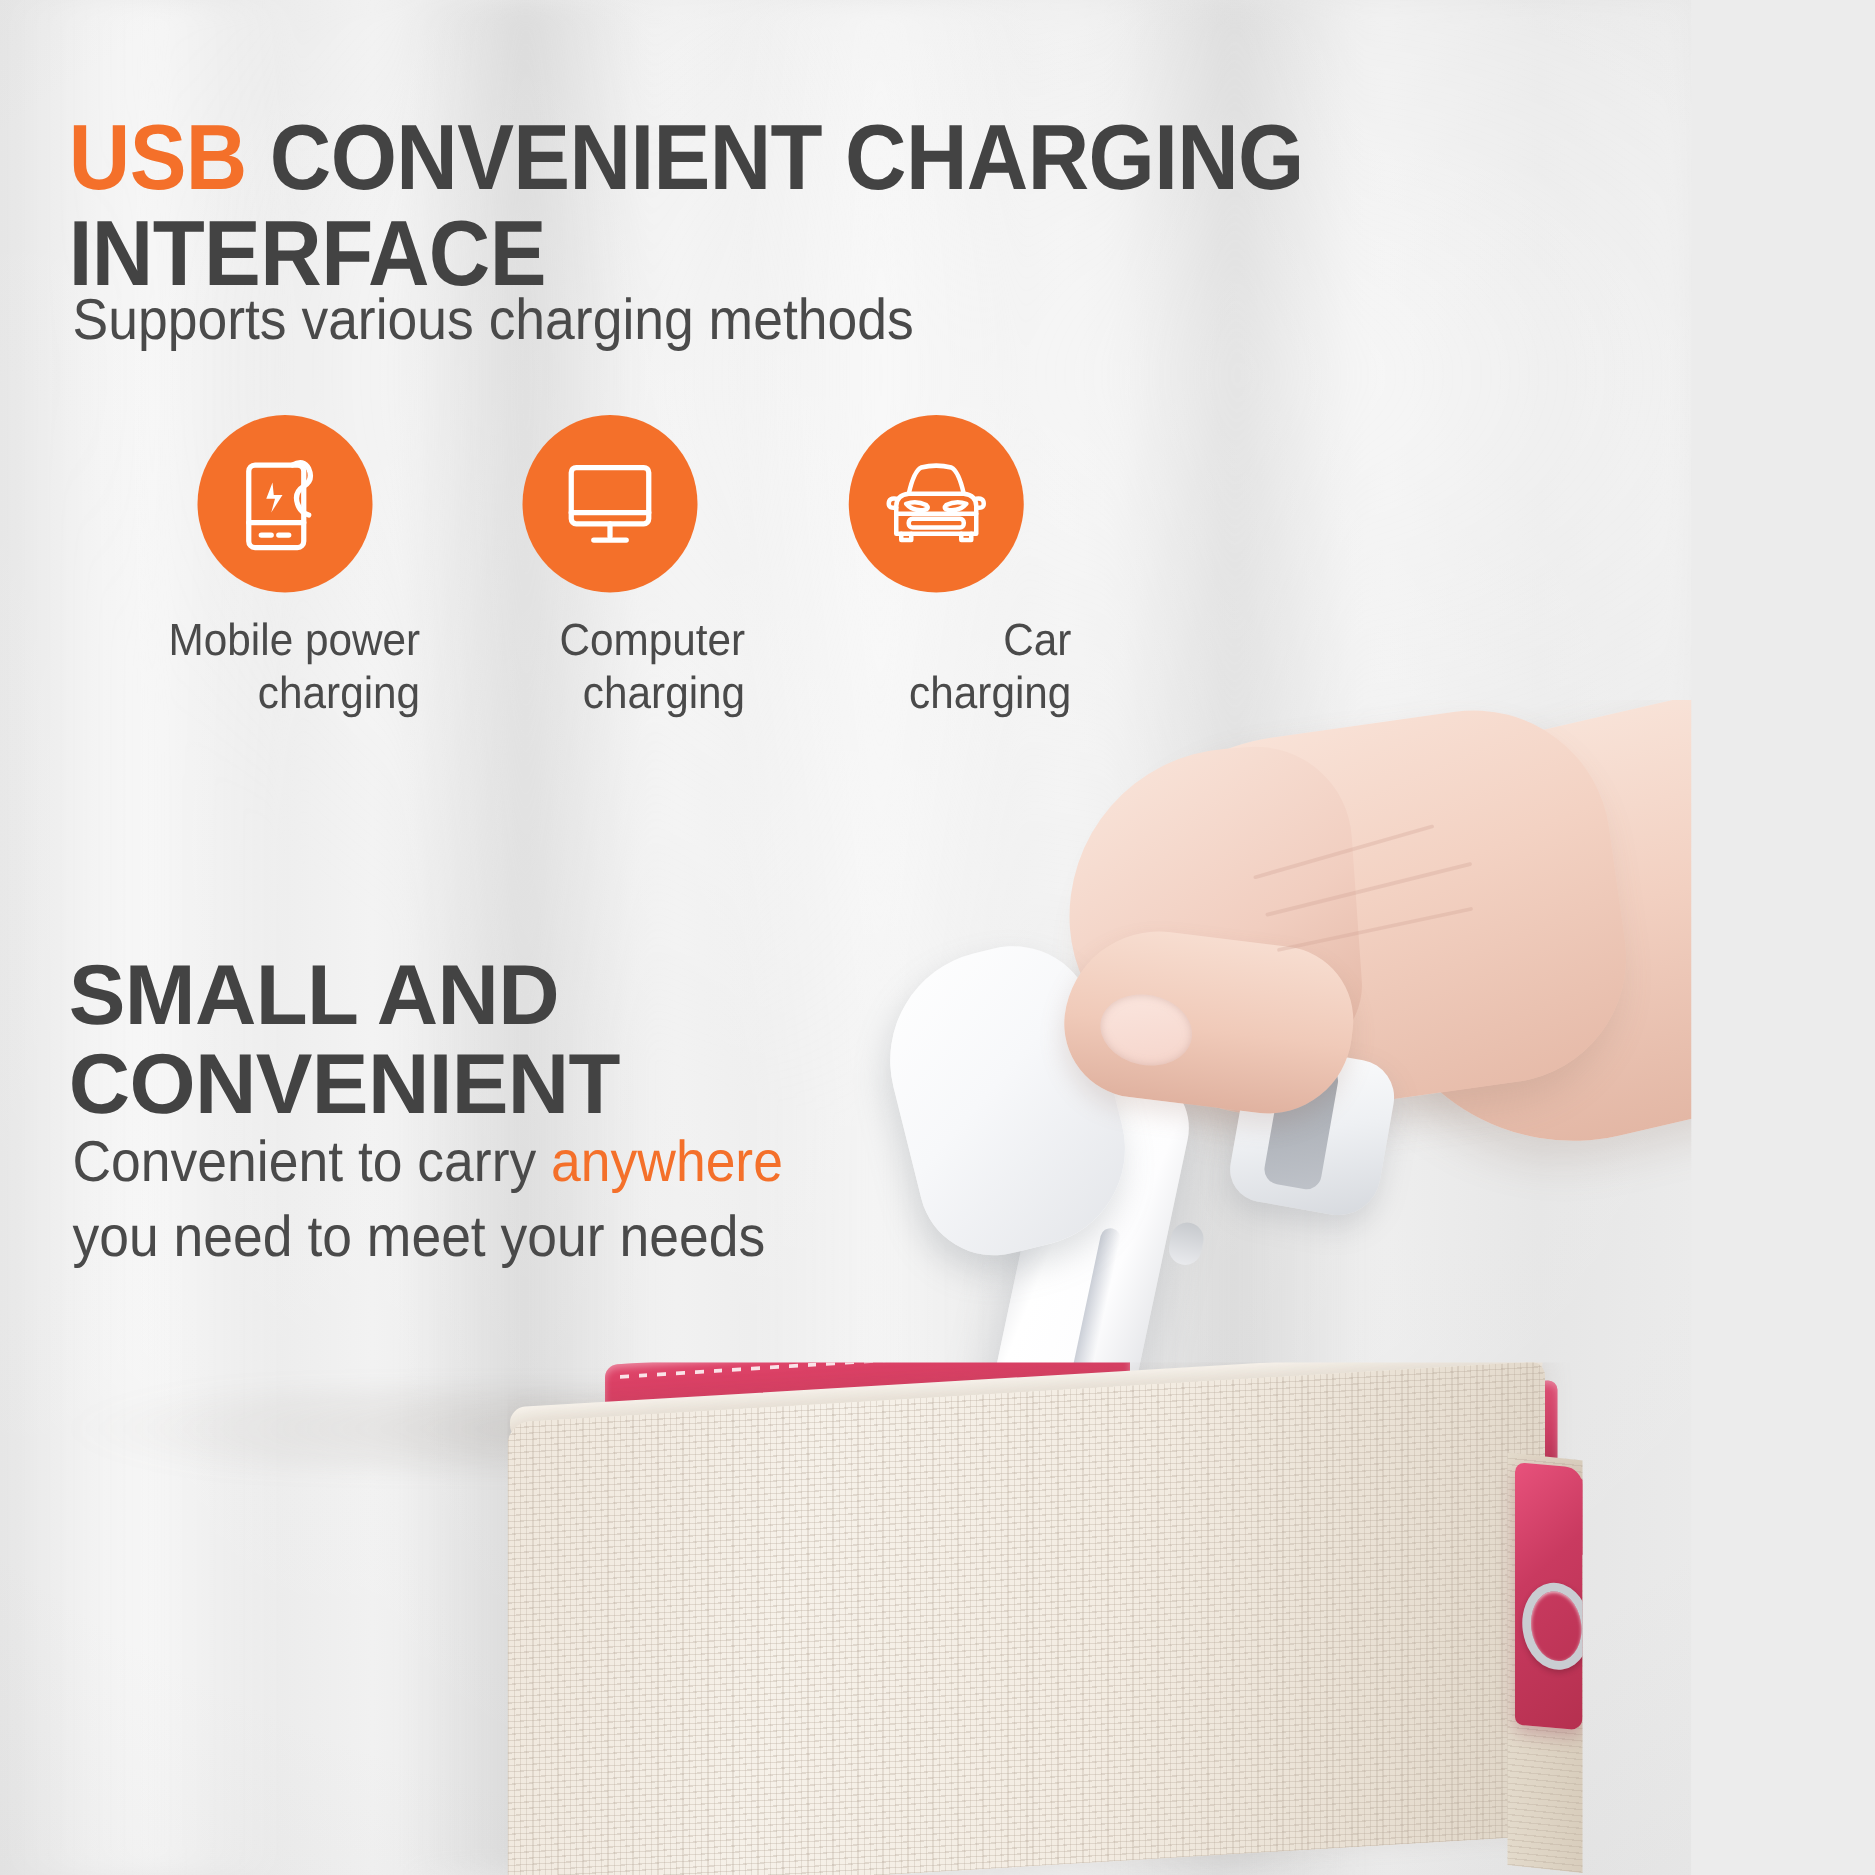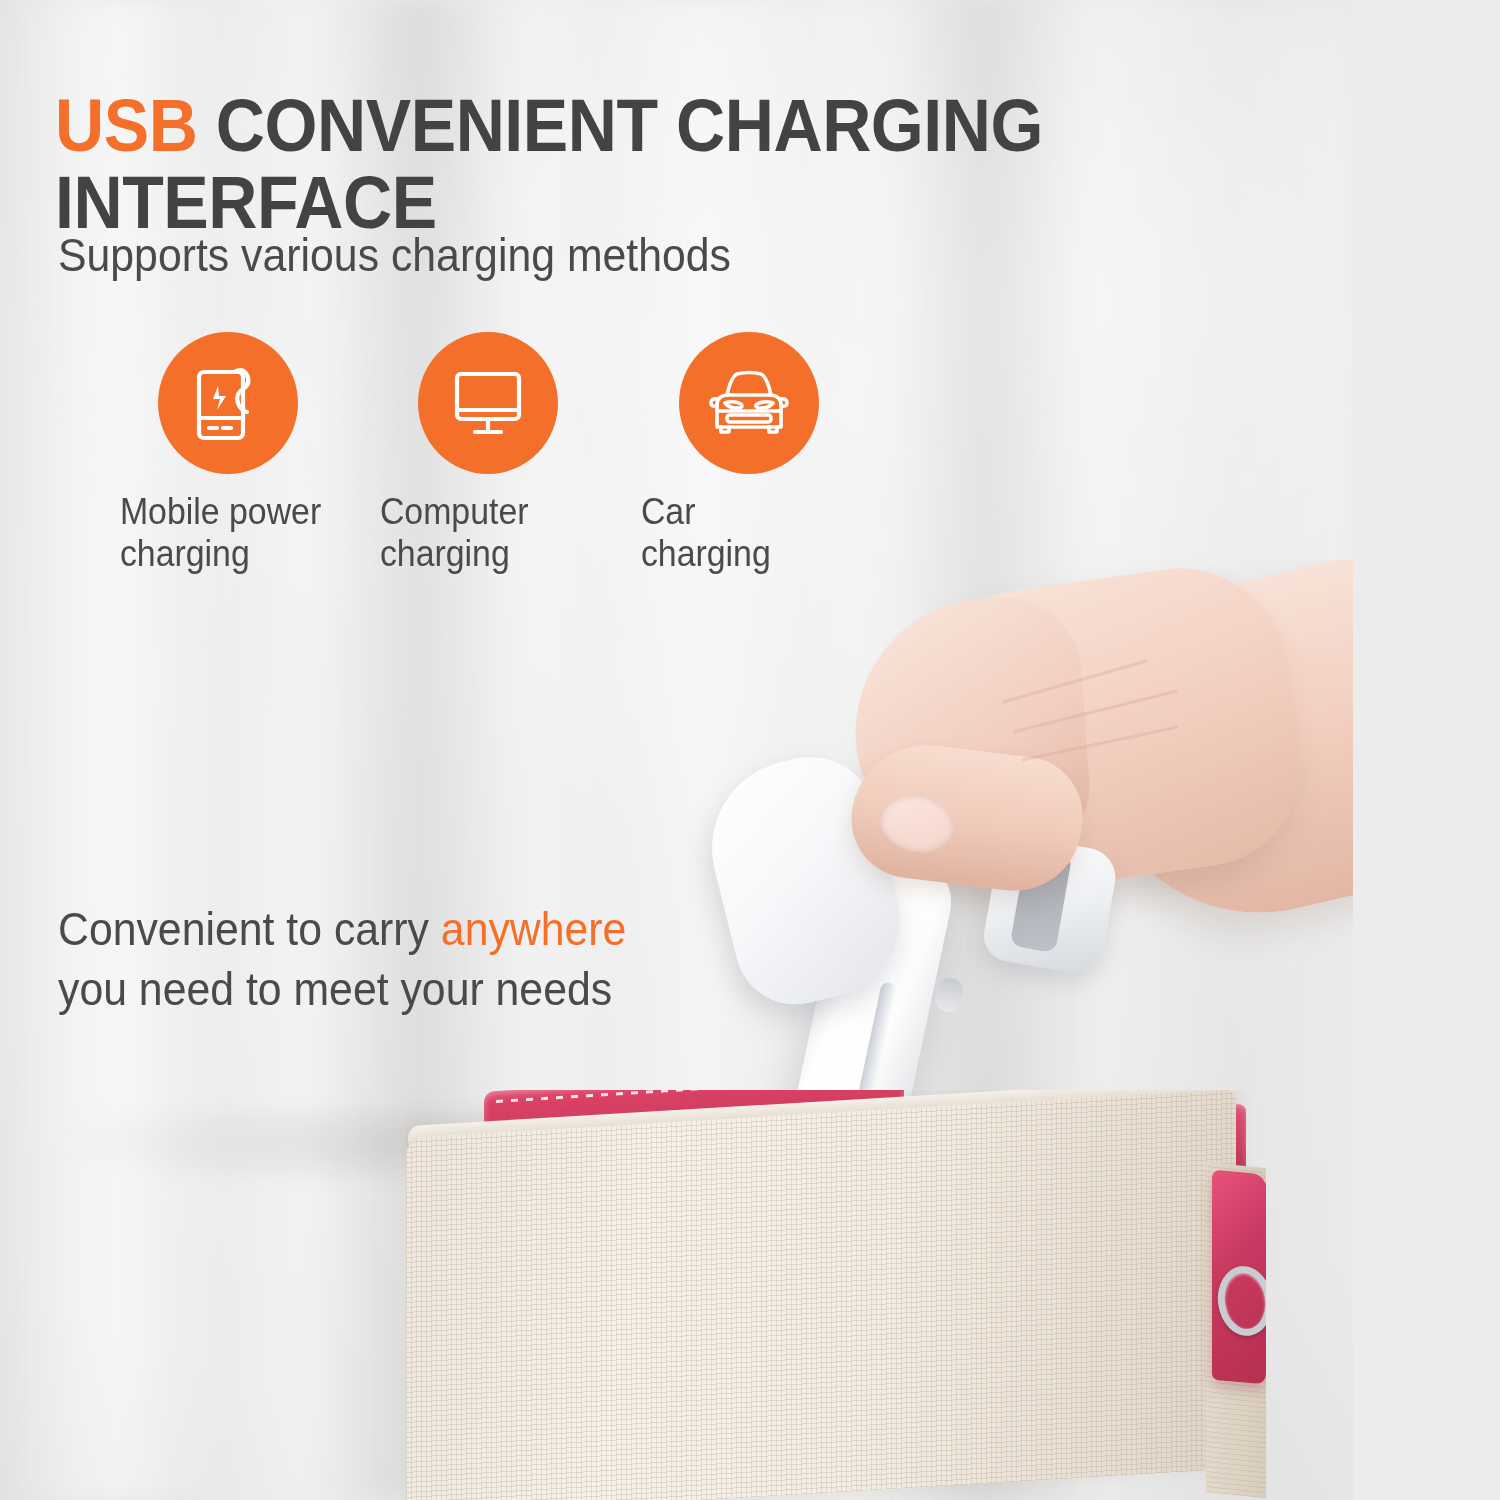--- a/index.html
+++ b/index.html
@@ -51,21 +51,21 @@
   #headline-1 .accent{color:#f4702a;}
   #subhead-1{
     position:absolute;left:58px;top:228px;
     font-size:46px;color:#4a4a4a;font-weight:400;
     transform:scaleX(.93);transform-origin:left top;
   }
 
   
   #icon-row{position:absolute;left:58px;top:332px;width:760px;height:250px;}
   .icon-col{
-    position:absolute;top:0;width:230px;text-align:left;
+    position:absolute;top:0;width:230px;text-align:right;
   }
   .icon-col:nth-child(1){left:55px;}
   .icon-col:nth-child(2){left:315px;}
   .icon-col:nth-child(3){left:576px;}
   .icon-circle{
     width:140px;height:142px;margin:0 auto;
     background:#f4702a;border-radius:50%;
     display:flex;align-items:center;justify-content:center;
     box-shadow:0 0 0 rgba(0,0,0,0);
   }
@@ -344,17 +344,19 @@
           <path d="M14 34 q-6 -1 -6 4 q0 4 6 3"></path>
           <path d="M78 34 q6 -1 6 4 q0 4 -6 3"></path>
           <path d="M18 62 v5 h8 v-5 M66 62 v5 h8 v-5"></path>
         </svg>
       </div>
       <div class="icon-label">Car
 charging</div>
     </div>
   </div>
 
+  <h2 class="headline" id="headline-2">SMALL AND
+CONVENIENT</h2>
 
   <div id="body-2"><span>Convenient to carry </span><span class="accent">anywhere</span><span>
 you need to meet your needs</span></div>
 
 </div>
 
 </body></html>

